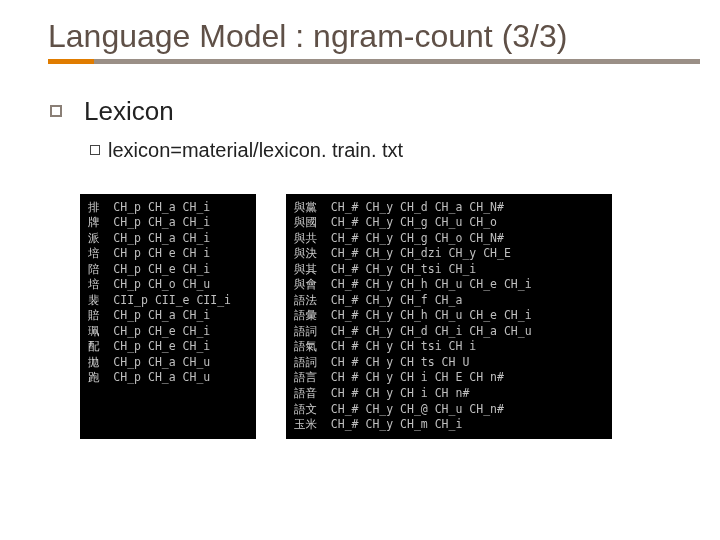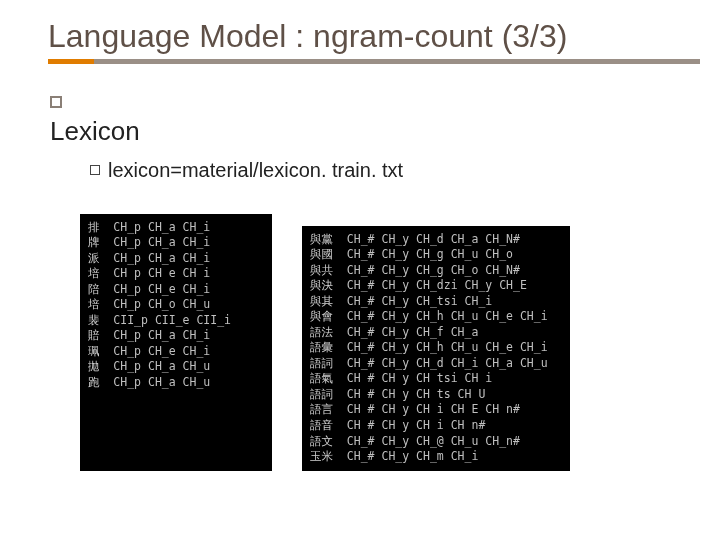--- a/index.html
+++ b/index.html
@@ -32,23 +32,23 @@
   .underline-rest {
     height: 5px;
     flex: 1;
     background: #9a8f86;
   }
   .content {
     padding: 24px 36px 0 50px;
   }
   .bullet-row {
     display: flex;
-    gap: 8px;
+    align-items: center;
+    gap: 22px;
     margin-bottom: 12px;
-    flex-direction: column;
   }
   .bullet-square {
     width: 12px;
     height: 12px;
     border: 2px solid #8a7f76;
     background: transparent;
   }
   .bullet-text {
     font-size: 26px;
     color: #222;
@@ -75,22 +75,22 @@
     margin-left: 30px;
   }
   .panel {
     background: #000;
     color: #bfbfbf;
     font-family: "Consolas", "Menlo", monospace;
     font-size: 11.5px;
     line-height: 1.35;
     padding: 6px 8px;
   }
-  .panel-left { width: 192px; }
-  .panel-right { width: 268px; margin-top: 12px; }
+  .panel-left { width: 176px; }
+  .panel-right { width: 326px; }
   .row { white-space: pre; }
   .cjk { color: #d0d0d0; }
 </style>
 </head>
 <body>
 
 <div class="title-area">
   <div class="title">Language Model : ngram-count (3/3)</div>
   <div class="title-underline">
     <div class="underline-accent"></div>
@@ -112,20 +112,21 @@
     <div class="panel panel-left" id="panel-left">
         <div class="row"><span class="cjk">排</span><span>  CH_p CH_a CH_i</span></div>
         <div class="row"><span class="cjk">牌</span><span>  CH_p CH_a CH_i</span></div>
         <div class="row"><span class="cjk">派</span><span>  CH_p CH_a CH_i</span></div>
         <div class="row"><span class="cjk">培</span><span>  CH p CH e CH i</span></div>
         <div class="row"><span class="cjk">陪</span><span>  CH_p CH_e CH_i</span></div>
         <div class="row"><span class="cjk">培</span><span>  CH_p CH_o CH_u</span></div>
         <div class="row"><span class="cjk">裴</span><span>  CII_p CII_e CII_i</span></div>
         <div class="row"><span class="cjk">賠</span><span>  CH_p CH_a CH_i</span></div>
         <div class="row"><span class="cjk">珮</span><span>  CH_p CH_e CH_i</span></div>
+        <div class="row"><span class="cjk">配</span><span>  CH_p CH_e CH_i</span></div>
         <div class="row"><span class="cjk">拋</span><span>  CH_p CH_a CH_u</span></div>
         <div class="row"><span class="cjk">跑</span><span>  CH_p CH_a CH_u</span></div>
       </div>
     <div class="panel panel-right" id="panel-right">
         <div class="row"><span class="cjk">與黨</span><span>  CH_# CH_y CH_d CH_a CH_N#</span></div>
         <div class="row"><span class="cjk">與國</span><span>  CH_# CH_y CH_g CH_u CH_o</span></div>
         <div class="row"><span class="cjk">與共</span><span>  CH_# CH_y CH_g CH_o CH_N#</span></div>
         <div class="row"><span class="cjk">與決</span><span>  CH_# CH_y CH_dzi CH_y CH_E</span></div>
         <div class="row"><span class="cjk">與其</span><span>  CH_# CH_y CH_tsi CH_i</span></div>
         <div class="row"><span class="cjk">與會</span><span>  CH_# CH_y CH_h CH_u CH_e CH_i</span></div>

